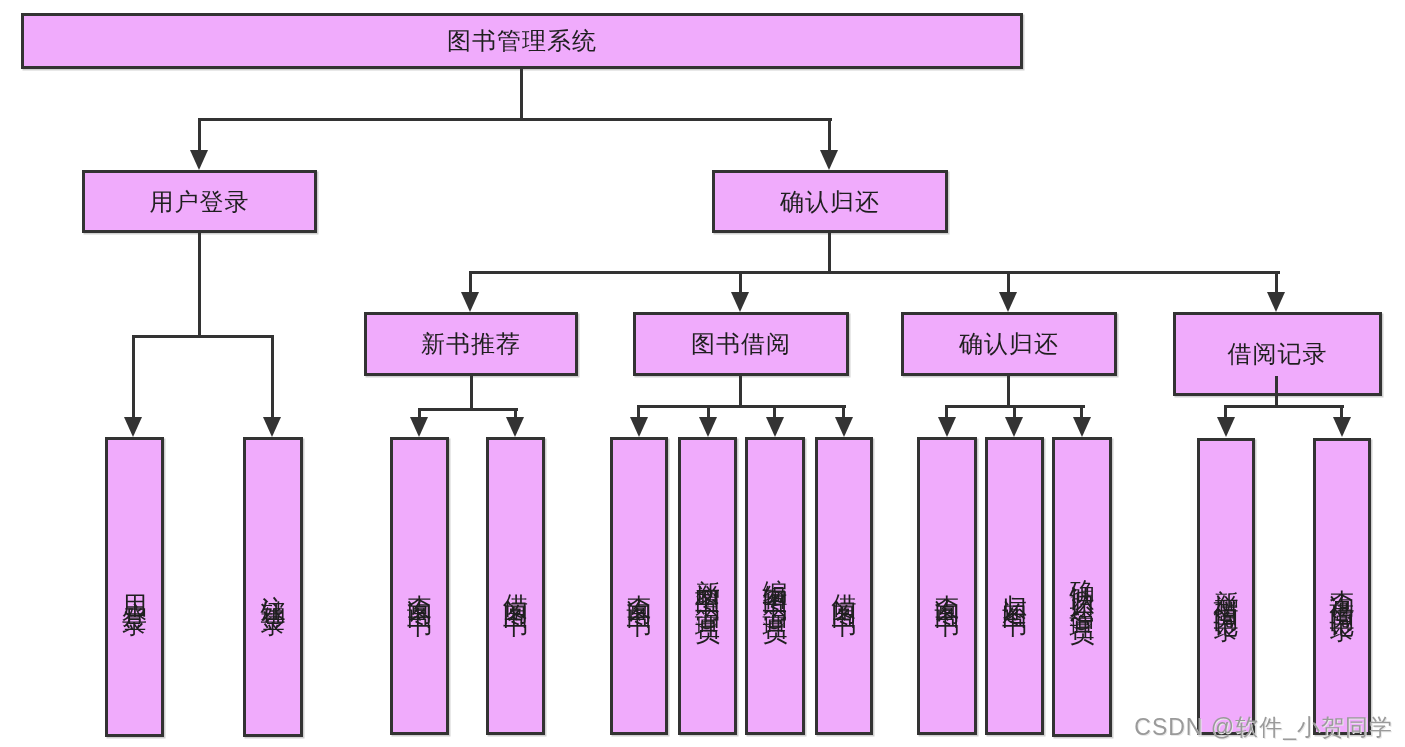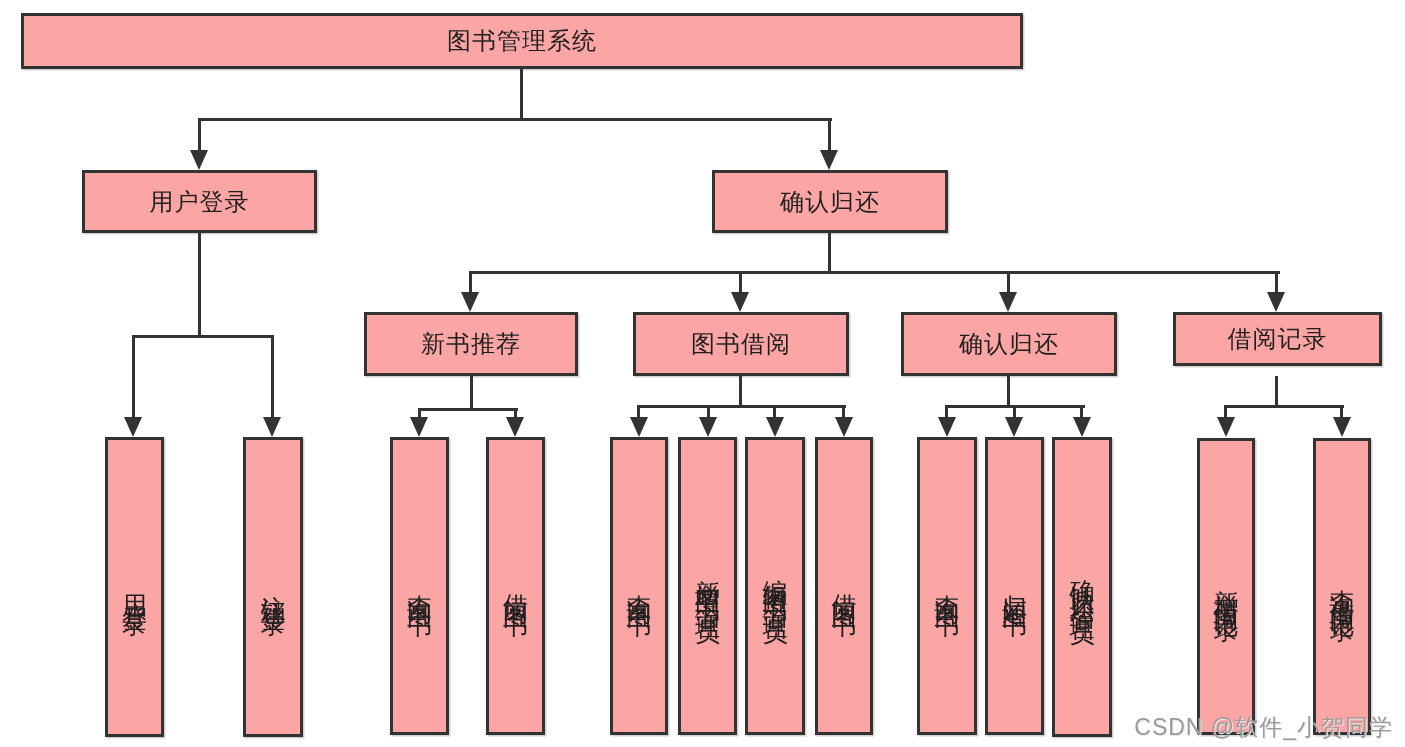--- a/index.html
+++ b/index.html
@@ -6,21 +6,21 @@
   .canvas{
     position:relative;
     width:1405px;height:747px;
     background:#ffffff;
     font-family:"Liberation Sans","DejaVu Sans",sans-serif;
     overflow:hidden;
   }
   .box{
     position:absolute;
     box-sizing:border-box;
-    background:#fca5a5;
+    background:#f0abfc;
     border:3px solid #333333;
     color:#1f1f1f;
     display:flex;
     align-items:center;
     justify-content:center;
     box-shadow:1.5px 1.5px 0 rgba(120,120,120,.35);
   }
   .box.h{
     font-size:24px;
     letter-spacing:1px;
@@ -82,21 +82,21 @@
   <div class="vline" style="left:739px;top:271px;height:22px;"></div>
   <div class="arrow" style="left:731px;top:292px;"></div>
   <div class="vline" style="left:1007px;top:271px;height:22px;"></div>
   <div class="arrow" style="left:999px;top:292px;"></div>
   <div class="vline" style="left:1275px;top:271px;height:22px;"></div>
   <div class="arrow" style="left:1267px;top:292px;"></div>
 
   <div class="box h" style="left:364px;top:312px;width:214px;height:64px;">新书推荐</div>
   <div class="box h" style="left:633px;top:312px;width:216px;height:64px;">图书借阅</div>
   <div class="box h" style="left:901px;top:312px;width:216px;height:64px;">确认归还</div>
-  <div class="box h" style="left:1173px;top:312px;width:209px;height:54px;">借阅记录</div>
+  <div class="box h" style="left:1173px;top:312px;width:209px;height:84px;">借阅记录</div>
 
   <div class="vline" style="left:470px;top:376px;height:34px;"></div>
   <div class="hline" style="left:418px;top:408px;width:100px;"></div>
   <div class="vline" style="left:418px;top:408px;height:11px;"></div>
   <div class="arrow" style="left:410px;top:417px;"></div>
   <div class="vline" style="left:514px;top:408px;height:11px;"></div>
   <div class="arrow" style="left:506px;top:417px;"></div>
 
   <div class="vline" style="left:739px;top:376px;height:31px;"></div>
   <div class="hline" style="left:638px;top:405px;width:208px;"></div>

